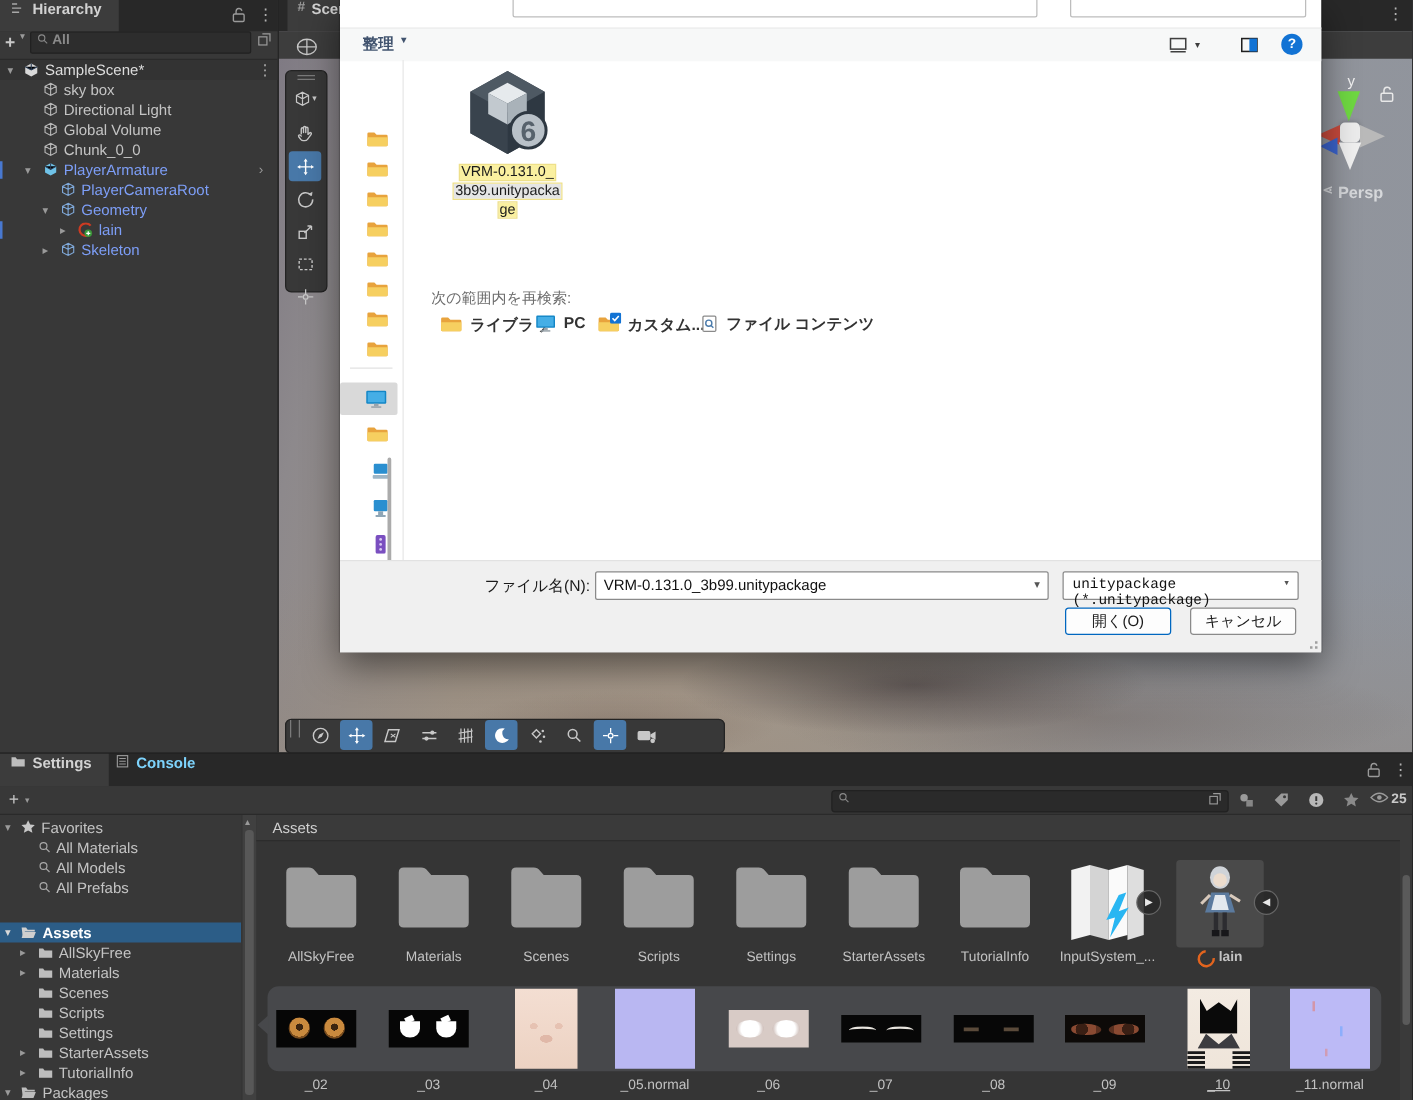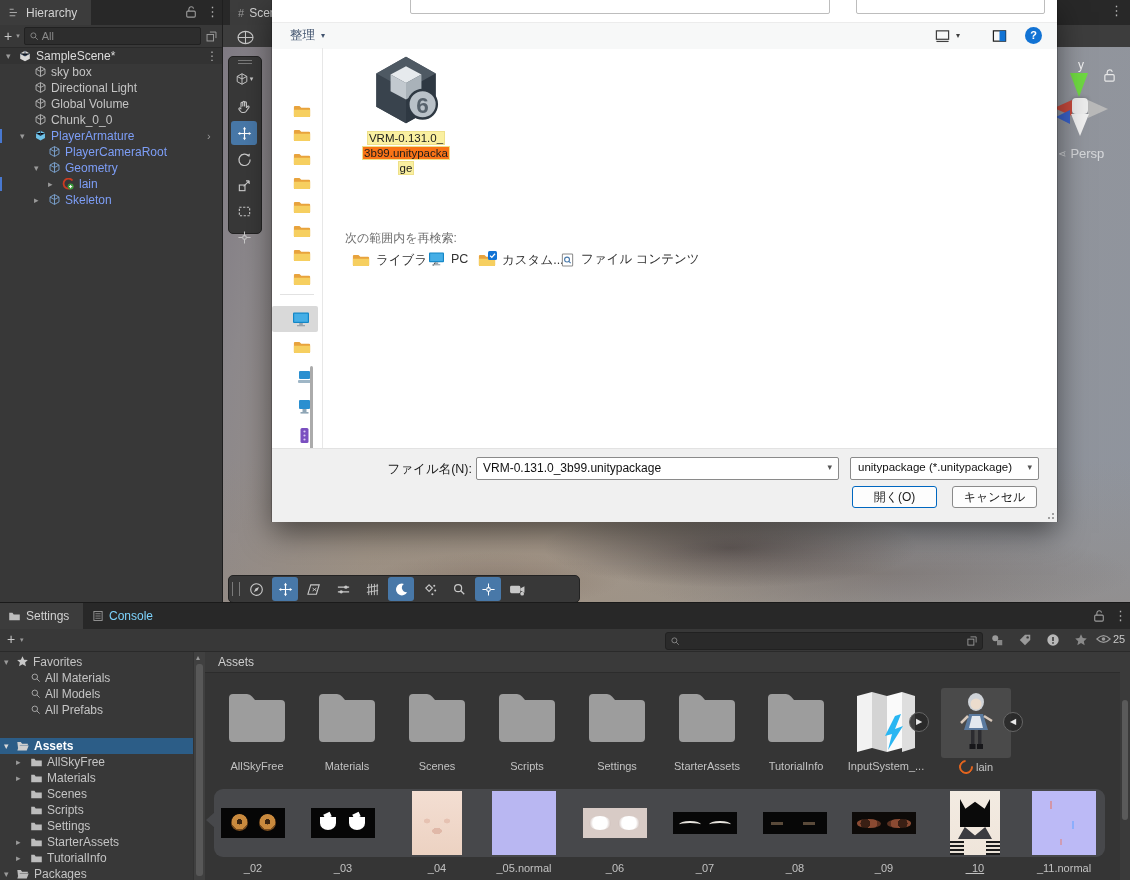--- a/index.html
+++ b/index.html
@@ -1,19 +1,19 @@
 <!DOCTYPE html>
 <html><head>
 <meta charset="utf-8">
 <style>
   html,body{margin:0;padding:0;background:#141414;}
   .stage{position:relative;width:1130px;height:880px;overflow:hidden;
          font-family:"Liberation Sans",sans-serif;background:#383838;-webkit-font-smoothing:antialiased;}
   .abs{position:absolute;}
-  .flex{display:flex;align-items:center;}
+  .flex{display:flex;font-weight:bold;}
   .ic{display:inline-block;vertical-align:middle;}
   svg{display:block;}
   
   .utab{background:#282828;}
   .utab-active{background:#3c3c3c;color:#d2d2d2;}
   .ublue{color:#7d9ef7;}
   .tool{width:26px;height:24px;display:flex;align-items:center;justify-content:center;color:#c8c8c8;}
   .tool.sel{background:#4878a8;border-radius:3px;color:#fff;}
   .gridlabel{position:absolute;width:90px;text-align:center;font-size:11px;color:#c2c2c2;}
   .treerow{position:absolute;height:16px;line-height:16px;font-size:12px;color:#c4c4c4;white-space:nowrap;}
@@ -542,21 +542,21 @@
         <polygon points="7,18 32,32 32,60 7,46" fill="#39434d"></polygon>
         <polygon points="57,18 57,46 32,60 32,32" fill="#2e3842"></polygon>
         <polygon points="32,12 45,19 32,26 19,19" fill="#e6eaed"></polygon>
         <polygon points="19,19 32,26 32,40 19,33" fill="#c2c9cf"></polygon>
         <polygon points="45,19 45,33 32,40 32,26" fill="#a9b2b9"></polygon>
         <circle cx="46" cy="44" r="12" fill="#b9c1c8" stroke="#2e3842" stroke-width="2"></circle>
         <text x="46" y="51" text-anchor="middle" font-size="19" font-weight="bold" fill="#57626c">6</text>
       </svg>
       <div style="margin-top:3px;line-height:15px;font-size:11.5px;color:#1b1b1b;">
         <span style="background:#faf0a0;outline:1px solid #eee08a;padding:0 1px;">VRM-0.131.0_</span><br>
-        <span style="background:#f97316;outline:1px solid #eee08a;padding:0 1px;">3b99.unitypacka</span><br>
+        <span style="background:#e5e5e5;outline:1px solid #eee08a;padding:0 1px;">3b99.unitypacka</span><br>
         <span style="background:#faf0a0;outline:1px solid #eee08a;padding:0 1px;">ge</span>
       </div>
     </div>
 
     <div style="position:absolute;left:73px;top:230px;font-size:12px;color:#6d6d6d;">次の範囲内を再検索:</div>
     <div class="flex" style="position:absolute;left:80px;top:252px;gap:6px;font-size:12.5px;color:#333;">
       <svg width="18" height="15">
           <use href="#winfolder"></use>
         </svg>
       <span>ライブラリ</span>
@@ -585,21 +585,21 @@
         </svg>
       <span>ファイル コンテンツ</span>
     </div>
 
     <div style="position:absolute;left:0;top:448px;width:785px;height:73px;background:#f0f0f0;border-top:1px solid #e2e2e2;">
       <span style="position:absolute;left:108px;top:12px;width:92px;text-align:right;font-size:12.5px;color:#1a1a1a;">ファイル名(N):</span>
       <div style="position:absolute;left:204px;top:8px;width:361px;height:21px;background:#fff;border:1px solid #8a8a8a;border-radius:2px;">
         <span style="position:absolute;left:6px;top:3px;font-size:12px;color:#111;">VRM-0.131.0_3b99.unitypackage</span>
         <span style="position:absolute;right:6px;top:4px;font-size:9px;color:#555;">▾</span>
       </div>
-      <div style="position:absolute;left:578px;top:8px;width:187px;height:21px;background:#fff;border:1px solid #8a8a8a;border-radius:2px;">
+      <div style="position:absolute;left:578px;top:8px;width:187px;height:21px;background:#fff;border:1px solid #8a8a8a;border-radius:2px;font-family:Liberation Mono, monospace;">
         <span style="position:absolute;left:7px;top:3px;font-size:11.5px;color:#111;">unitypackage (*.unitypackage)</span>
         <span style="position:absolute;right:6px;top:4px;font-size:9px;color:#555;">▾</span>
       </div>
       <button style="position:absolute;left:580px;top:37px;width:85px;height:22px;background:#fdfdfd;border:1.5px solid #0067c0;border-radius:3px;font-size:12px;color:#1a1a1a;font-family:inherit;">
         <span>開く(O)</span>
       </button>
       <button style="position:absolute;left:680px;top:37px;width:85px;height:22px;background:#fdfdfd;border:1px solid #8a8a8a;border-radius:3px;font-size:12px;color:#1a1a1a;font-family:inherit;">
         <span>キャンセル</span>
       </button>
       <div style="position:absolute;right:3px;bottom:3px;width:9px;height:9px;">

